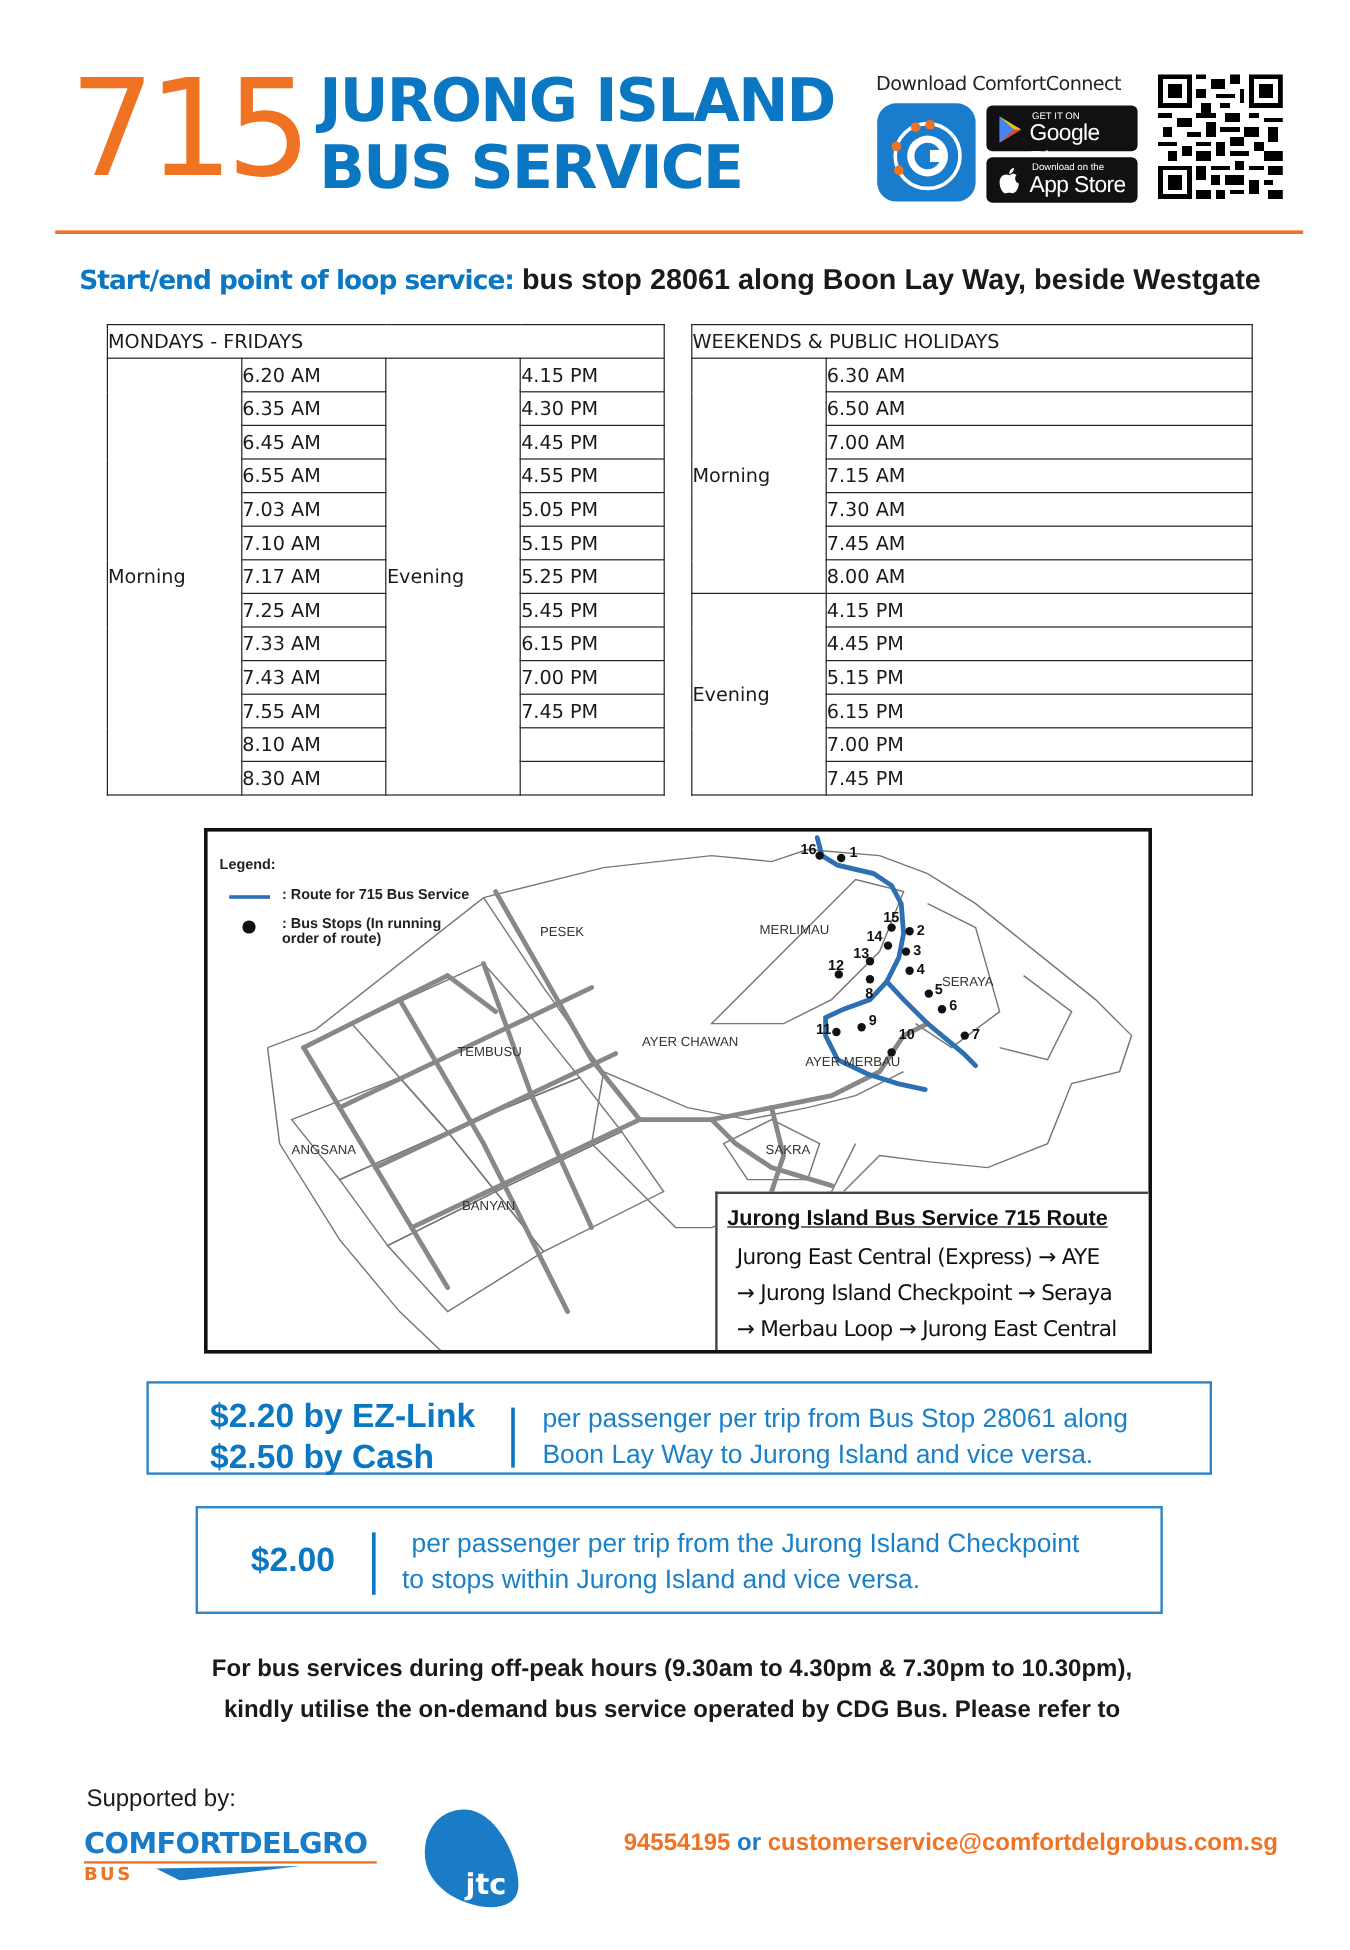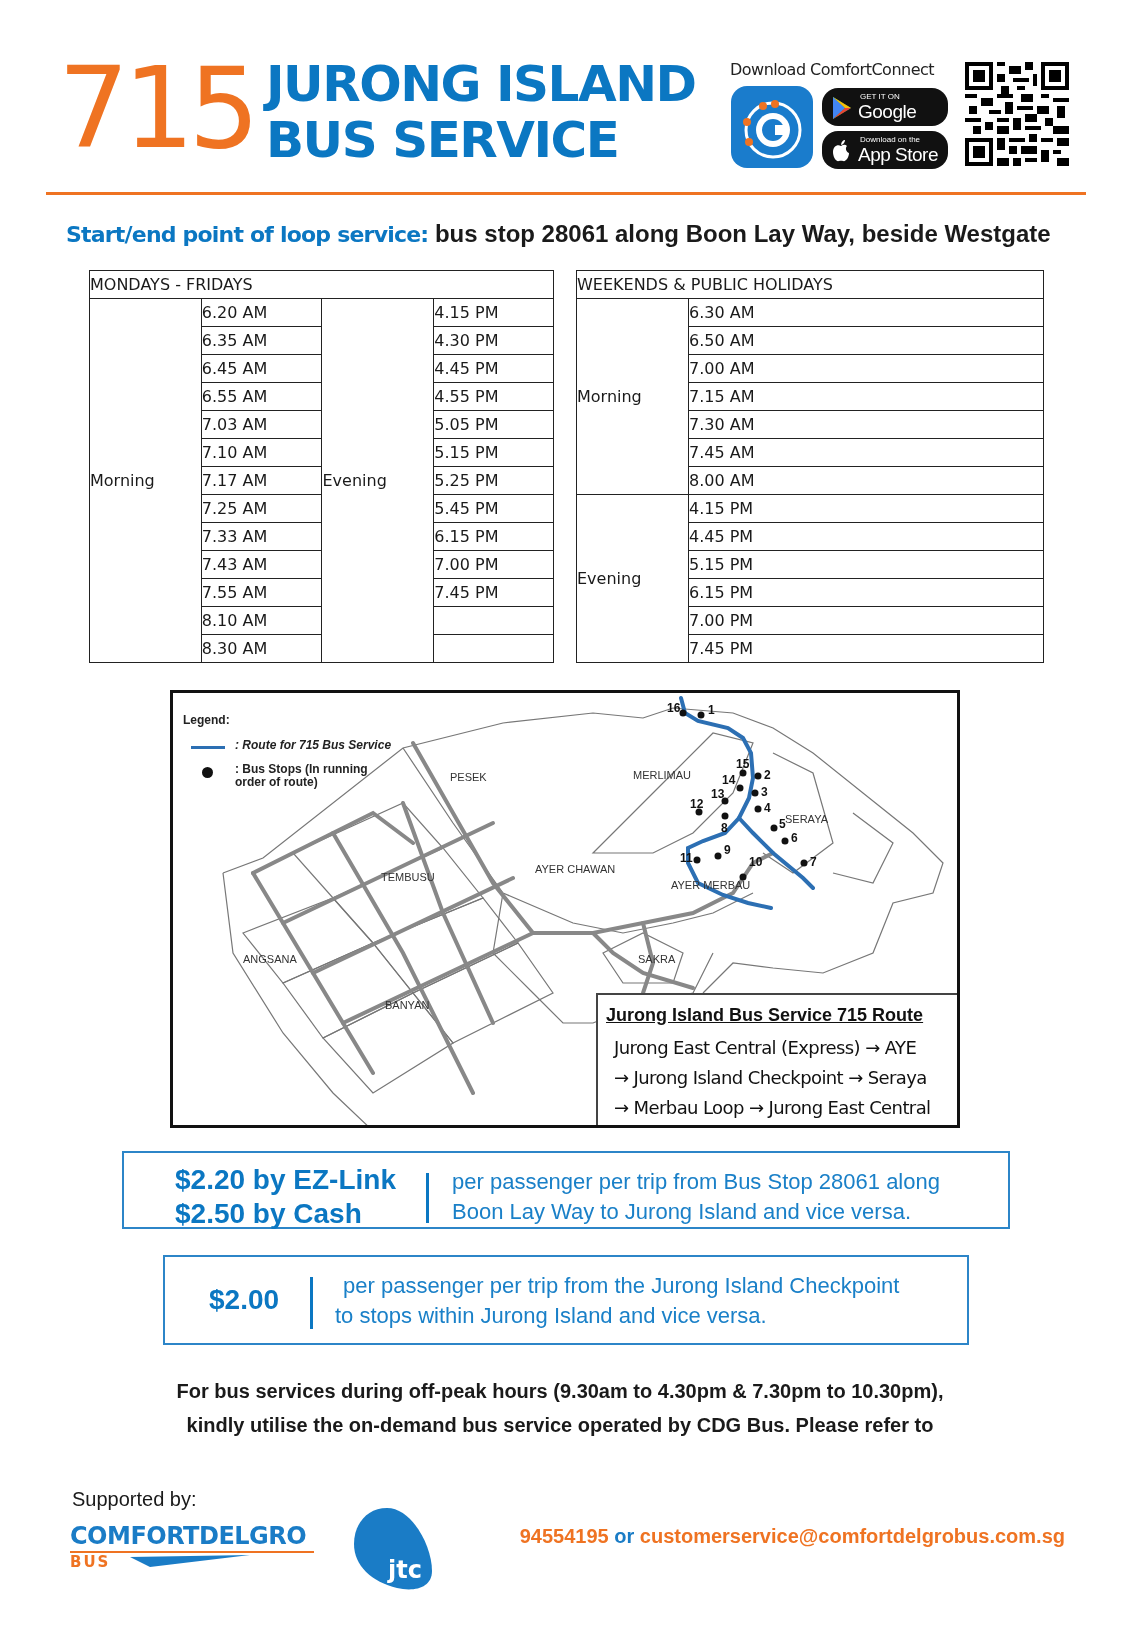--- a/index.html
+++ b/index.html
@@ -5,42 +5,42 @@
   * { box-sizing: border-box; margin: 0; padding: 0; }
   html, body { width: 1125px; height: 1625px; background: #ffffff; overflow: hidden; }
   body { position: relative; font-family: "Liberation Sans", sans-serif; color: #1a1a1a; }
   .abs { position: absolute; }
 
   
   .route-num { left: 58px; top: 52px; font-family: "DejaVu Sans", sans-serif; font-weight: normal; font-size: 112px; letter-spacing: -6px; color: #ef7322; line-height: 1; }
   .title { left: 266px; top: 56px; font-family: "DejaVu Sans", sans-serif; font-weight: bold; color: #0b77c2; font-size: 50px; line-height: 56px; letter-spacing: -1.5px; }
   .dl-label { left: 730px; top: 60px; font-family: "DejaVu Sans", sans-serif; font-weight: normal; font-size: 16px; color: #222; letter-spacing: -0.5px; }
   .app-icon { left: 731px; top: 86px; width: 82px; height: 82px; border-radius: 16px; background: #1a7ccc; }
-  .store-btn { left: 822px; width: 126px; height: 38px; background: #111; border-radius: 16px; color: #fff; }
+  .store-btn { left: 822px; width: 126px; height: 38px; background: #111; border-radius: 5px; color: #fff; }
   .store-btn .small { position: absolute; left: 38px; top: 4px; font-size: 8px; }
   .store-btn .big { position: absolute; left: 36px; top: 13px; font-size: 19px; letter-spacing: -0.5px; }
   .store-btn svg { position: absolute; left: 9px; top: 8px; }
   .qr { left: 965px; top: 62px; width: 104px; height: 104px; }
   .rule { left: 46px; top: 192px; width: 1040px; height: 3px; background: #ef7322; }
 
   .loop { left: 66px; top: 220px; font-size: 24px; white-space: nowrap; }
   .loop .k { font-family: "DejaVu Sans", sans-serif; font-weight: bold; color: #0b77c2; font-size: 22px; letter-spacing: -0.8px; }
   .loop .v { font-weight: bold; color: #1a1a1a; font-size: 24px; }
 
   
   table { border-collapse: collapse; position: absolute; font-family: "DejaVu Sans", sans-serif; font-size: 16px; }
   td, th { border: 1.5px solid #222; text-align: left; height: 28px; padding: 0; font-weight: normal; }
   th { font-size: 16px; height: 28px; }
   .grp { vertical-align: middle; }
 
   
   .map { left: 170px; top: 690px; width: 790px; height: 438px; border: 3px solid #111; background: #fff; overflow: hidden; }
   .legend-title { left: 10px; top: 20px; font-size: 12px; font-weight: bold; color: #222; }
   .legend-line { left: 18px; top: 53px; width: 34px; height: 3px; background: #2c6fb3; }
-  .legend-l1 { left: 62px; top: 45px; font-size: 12px; font-weight: bold; color: #222; font-style: italic; }
+  .legend-l1 { left: 62px; top: 45px; font-size: 12px; font-weight: bold; color: #222; }
   .legend-dot { left: 29px; top: 74px; width: 11px; height: 11px; border-radius: 50%; background: #111; }
   .legend-l2 { left: 62px; top: 70px; font-size: 12px; font-weight: bold; color: #222; line-height: 13px; width: 160px; }
   .place { font-size: 11px; color: #333; }
   .stopnum { font-size: 12px; font-weight: bold; color: #111; }
   .route-box { left: 423px; top: 300px; width: 364px; height: 135px; background: #fff; border-left: 2px solid #444; border-top: 2px solid #444; }
   .route-box .rt { position: absolute; left: 8px; top: 10px; font-size: 18px; font-weight: bold; text-decoration: underline; color: #111; white-space: nowrap; }
   .route-box .rl { position: absolute; left: 16px; font-size: 18px; color: #111; font-family: "DejaVu Sans", sans-serif; white-space: nowrap; letter-spacing: -0.6px; }
 
   
   .fare1 { left: 122px; top: 1151px; width: 888px; height: 78px; border: 2.5px solid #2c85c8; }

